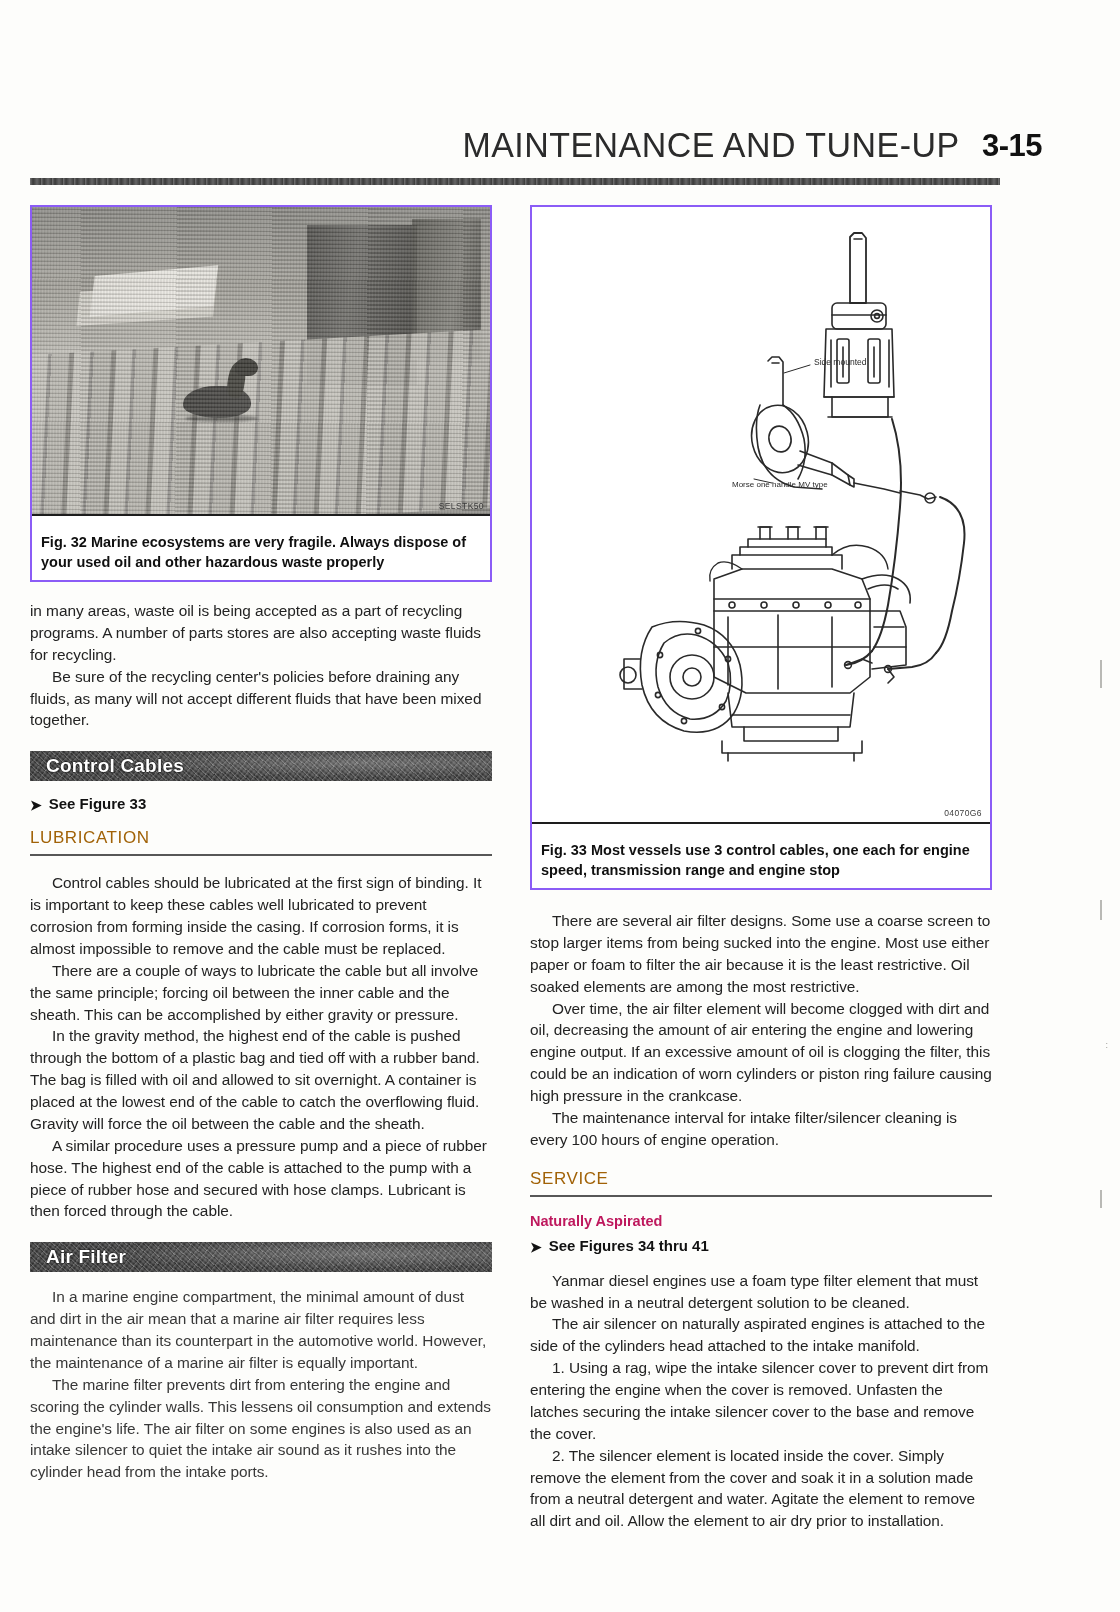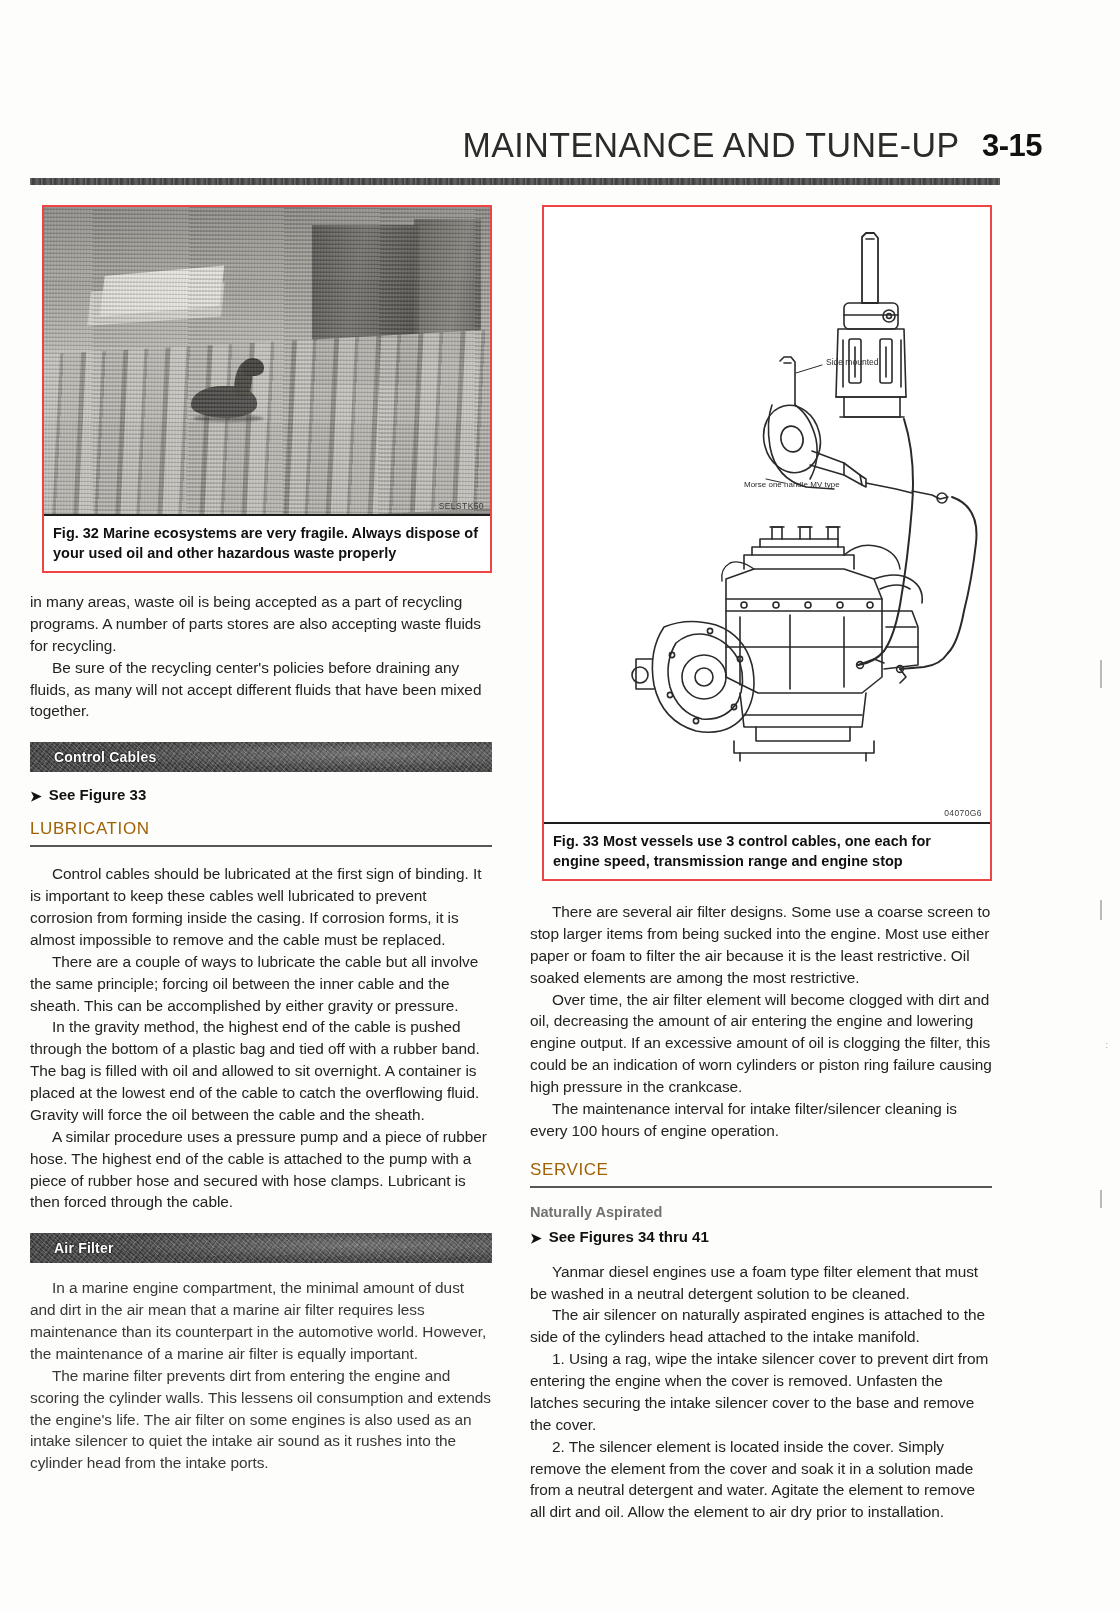--- a/index.html
+++ b/index.html
@@ -73,35 +73,34 @@
   .col {
     position: absolute;
     top: 205px;
     width: 462px;
   }
   .col-left  { left: 30px; }
   .col-right { left: 530px; }
 
   
   .figure {
-    border: 2px solid #ef4444;
+    border: 2px solid #8b5cf6;
     background: #fff;
     box-sizing: border-box;
-    margin-left: 12px;
   }
   .figure-image {
     position: relative;
     overflow: hidden;
     background: #cfcfca;
   }
   .figure-caption {
     font-size: 14.5px;
     font-weight: bold;
     line-height: 1.38;
-    padding: 7px 9px 8px 9px;
+    padding: 16px 9px 8px 9px;
     color: #101010;
     border-top: 2px solid #1d1d1d;
   }
   .fig-credit {
     position: absolute;
     font-size: 8.5px;
     letter-spacing: 0.4px;
     color: #3b3b3b;
     font-family: "Liberation Sans", sans-serif;
   }
@@ -224,24 +223,24 @@
     background-image:
       repeating-linear-gradient(41deg, rgba(255,255,255,0.30) 0px, rgba(255,255,255,0.0) 2px, rgba(255,255,255,0.18) 4px, rgba(255,255,255,0.0) 6px),
       repeating-linear-gradient(128deg, rgba(255,255,255,0.22) 0px, rgba(255,255,255,0.0) 3px, rgba(255,255,255,0.14) 5px, rgba(255,255,255,0.0) 8px),
       radial-gradient(ellipse at 72% 40%, rgba(255,255,255,0.22), rgba(255,255,255,0) 58%);
     pointer-events: none;
   }
   .band-label {
     position: relative;
     z-index: 2;
     color: #ffffff;
-    font-size: 14px;
+    font-size: 19px;
     font-weight: bold;
     line-height: 30px;
-    padding-left: 24px;
+    padding-left: 16px;
     letter-spacing: 0.2px;
     text-shadow: 0 0 2px rgba(0,0,0,0.9), 0 0 1px rgba(0,0,0,0.9);
   }
 
   
   .see-ref {
     font-size: 15px;
     font-weight: bold;
     color: #111;
     margin: 0 0 16px 0;
@@ -266,21 +265,21 @@
   }
   .subrule {
     height: 2px;
     background: #3a3a3a;
     margin: 0 0 16px 0;
     opacity: 0.85;
   }
   .minihead {
     font-size: 14.5px;
     font-weight: bold;
-    color: #737373;
+    color: #be185d;
     margin: 0 0 8px 0;
   }
 
   
   p.body {
     font-size: 15.4px;
     line-height: 1.42;
     margin: 0;
     text-indent: 22px;
     color: #232323;

